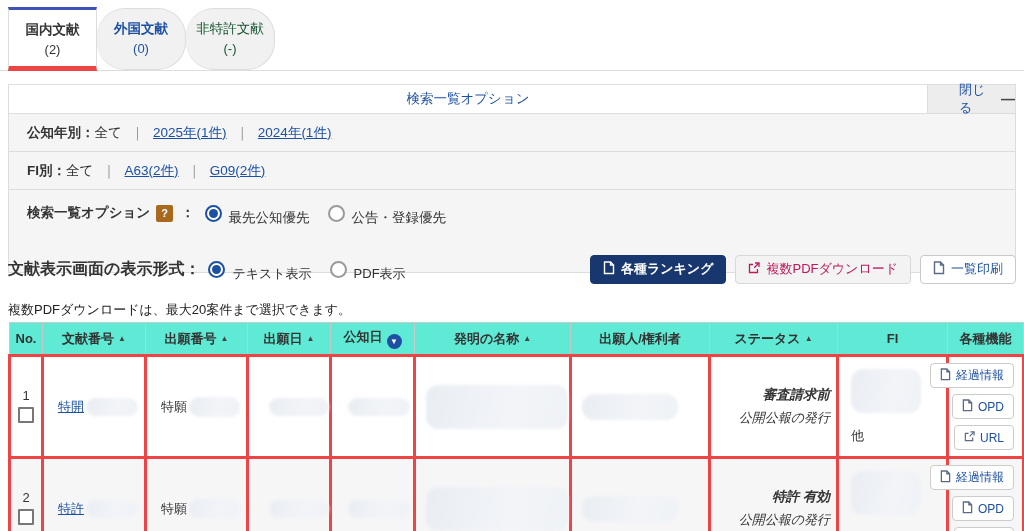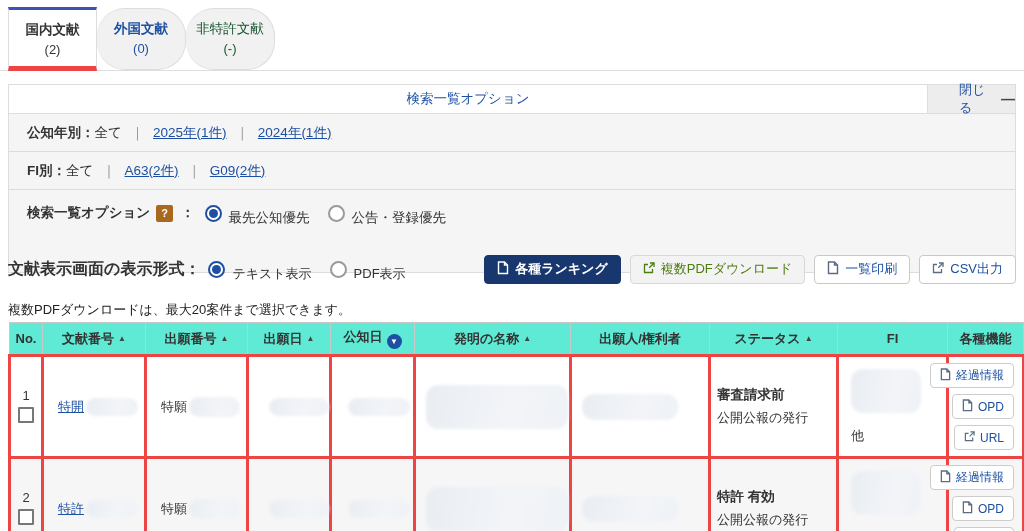--- a/index.html
+++ b/index.html
@@ -44,21 +44,21 @@
   .radio.selected::after { content:""; position:absolute; left:2px; top:2px; right:2px; bottom:2px; border-radius:50%; background:#1d50a2; }
   .radio-label { margin:10px 18px 0 7px; }
 
   
   .format-row { position:absolute; left:8px; width:1008px; top:252px; height:34px; display:flex; align-items:center; }
   .format-row .row-label { font-size:16px; }
   .btn-group { margin-left:auto; display:flex; gap:9px; }
   .btn { height:29px; display:inline-flex; align-items:center; gap:6px; padding:0 12px; border-radius:4px;
          font-size:13px; border:1px solid #c9c9c9; background:#fff; color:#1d50a2; cursor:pointer; white-space:nowrap; }
   .btn.primary { background:#17376e; border-color:#17376e; color:#fff; font-weight:bold; }
-  .btn.disabled { background:#f3f3f3; color:#4d7c0f; border-color:#d8d8d8;align-items:center; }
+  .btn.disabled { background:#f3f3f3; color:#be185d; border-color:#d8d8d8;align-items:center; }
   .btn svg { flex:none; }
 
   
   .note { position:absolute; left:8px; top:301px; font-size:13px; color:#222; }
 
   
   table.results { position:absolute; left:8px; top:322px; width:1008px; border-collapse:collapse; table-layout:fixed; }
   table.results th { background:#5eead4; border:1px solid #c9c9c9; height:33px; font-size:13px; font-weight:600; text-align:center; padding:0 2px; }
   table.results td { border:3px solid #ef4444; height:88px; vertical-align:middle; font-size:13px; padding:6px; background:#fff; }
   tr.alt td { background:#f6f6f7; }
@@ -75,21 +75,21 @@
   
   .blob { background:linear-gradient(100deg,#e9edf2 0%,#f2f4f8 60%,#eef1f5 100%); border-radius:12px; filter:blur(1.6px); }
   .blob-doc { width:66px; height:18px; }
   .blob-app { width:80px; height:20px; }
   .blob-date { width:60px; height:18px; margin:0 auto 0 14px; }
   .blob-pub { width:62px; height:18px; margin:0 auto 0 10px; }
   .blob-title { width:142px; height:44px; margin-left:4px; }
   .blob-holder { width:96px; height:26px; margin-left:4px; }
   .blob-fi { width:70px; height:44px; }
 
-  .status-cell { text-align:left; }
+  .status-cell { text-align:right;font-style:italic; }
   .status-main { font-weight:bold; font-size:13.5px; margin-bottom:5px; }
   .fi-cell-inner { display:flex; flex-direction:column; justify-content:space-between; height:76px; padding-left:6px; }
   .fn-cell-inner { display:flex; flex-direction:column; align-items:flex-end; gap:6px; padding-right:2px; }
   .mini-btn { height:25px; display:inline-flex; align-items:center; gap:5px; padding:0 9px; border:1px solid #ccc;
               border-radius:4px; background:#fff; color:#1d50a2; font-size:12px; cursor:pointer; white-space:nowrap; }
   .icon-gray { color:#5b6b84; }
 </style>
 </head>
 <body>
 
@@ -170,28 +170,20 @@
               <path d="M11 1L6.2 5.8" fill="none" stroke="currentColor" stroke-width="1.3"></path>
             </svg></span>
         <span>複数PDFダウンロード</span>
       </button>
       <button class="btn">
         <span class="icon-gray"><svg width="12" height="14" viewBox="0 0 12 14">
               <path d="M1.5 1h6l3 3v8.5h-9z" fill="none" stroke="currentColor" stroke-width="1.4"></path>
               <path d="M7.5 1v3h3" fill="none" stroke="currentColor" stroke-width="1.4"></path>
             </svg></span>
         <span>一覧印刷</span>
-      </button>
-      <button class="btn">
-        <span class="icon-gray"><svg width="12" height="12" viewBox="0 0 12 12">
-              <path d="M5 2.5H1.5v8h8V7" fill="none" stroke="currentColor" stroke-width="1.3"></path>
-              <path d="M7 1h4v4" fill="none" stroke="currentColor" stroke-width="1.3"></path>
-              <path d="M11 1L6.2 5.8" fill="none" stroke="currentColor" stroke-width="1.3"></path>
-            </svg></span>
-        <span>CSV出力</span>
       </button>
     </div>
   </div>
 
   <div class="note">複数PDFダウンロードは、最大20案件まで選択できます。</div>
 
   <table class="results">
     <colgroup>
       <col style="width:33px">
         <col style="width:103px">

